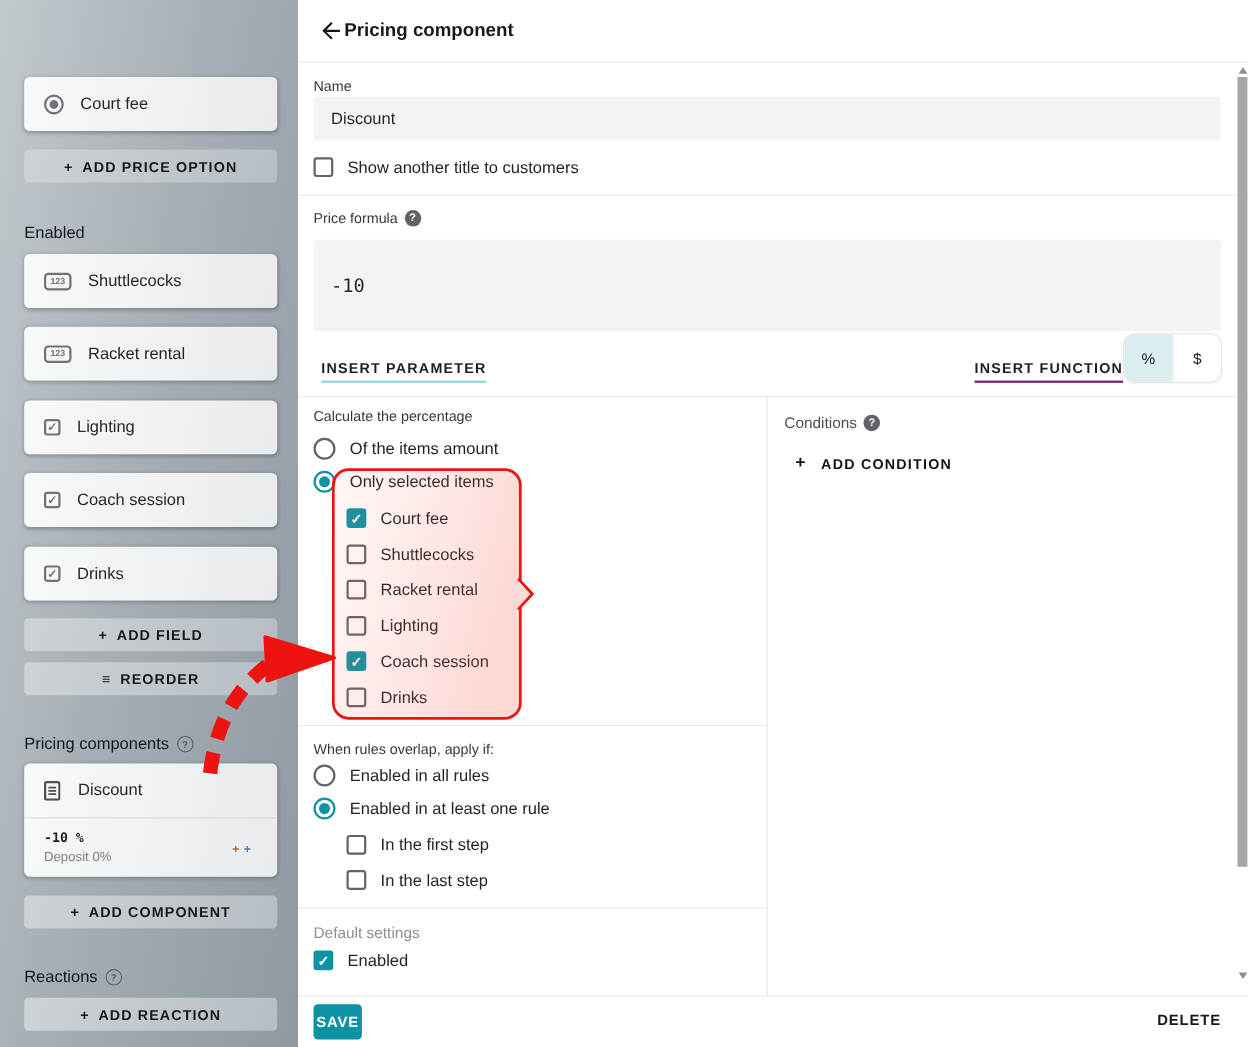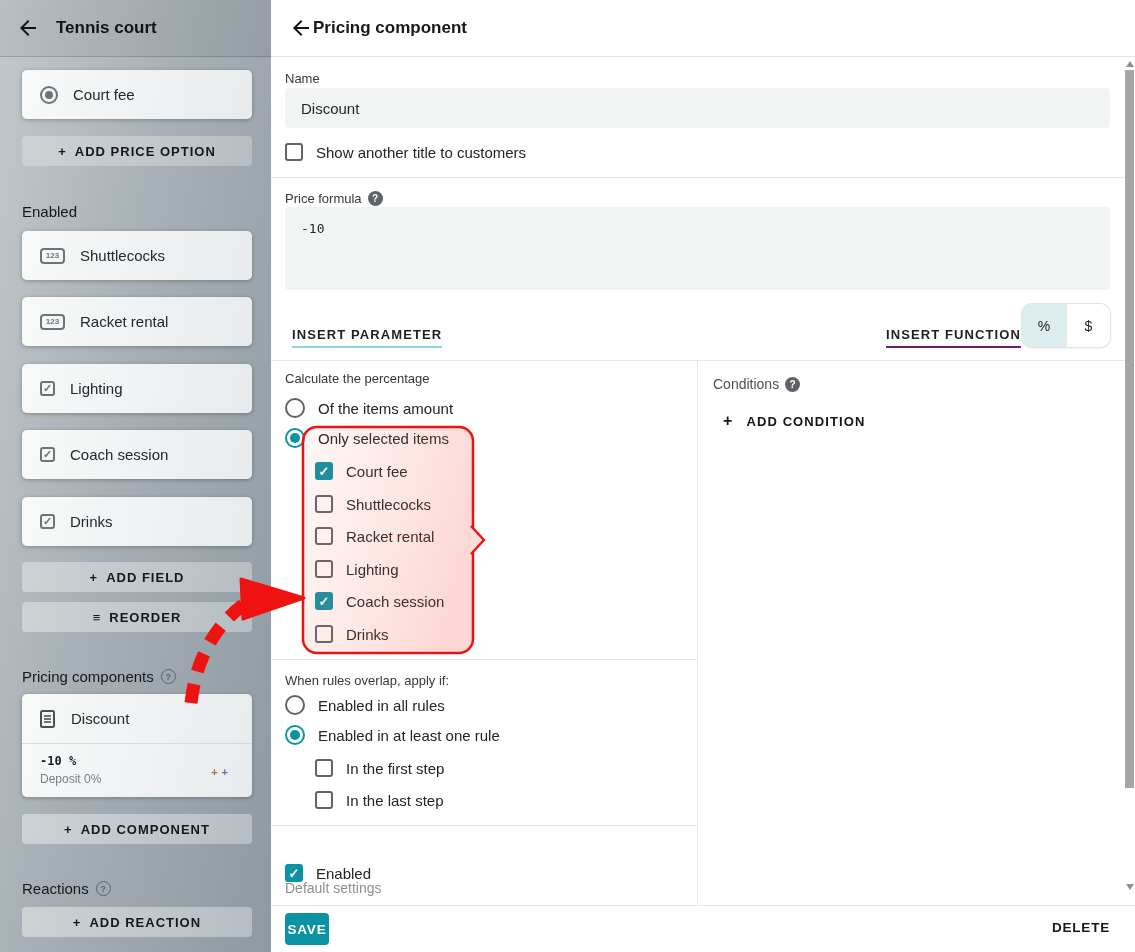--- a/index.html
+++ b/index.html
@@ -79,21 +79,21 @@
   .radio.on { border-color:#0c93a3; }
   .radio.on::after { content:""; width:10px; height:10px; border-radius:50%; background:#0c93a3; }
   .cb { width:18px; height:18px; border:2px solid #5f6468; border-radius:3px; flex:none;
     display:flex; align-items:center; justify-content:center; cursor:pointer; }
   .cb.on { background:#0c93a3; border-color:#0c93a3; }
   .cb.on::after { content:"\2713"; color:#fff; font-size:13px; font-weight:bold; }
 
   .add-link { position:absolute; display:flex; align-items:center; gap:13px;
     font-size:13px; font-weight:bold; letter-spacing:1.1px; color:#101418; cursor:pointer; }
   .add-link .plus { font-size:16px; }
-  .gray-label { position:absolute; font-size:14px; color:#8a9096;margin-top:40px; }
+  .gray-label { position:absolute; font-size:14px; color:#8a9096; }
   .save-btn { position:absolute; left:14px; top:913px; width:44px; height:32px;
     background:#0c93a3; border:none; border-radius:4px; color:#fff;
     font-family:"Liberation Sans",sans-serif; font-size:13.5px; font-weight:bold;
     letter-spacing:0.8px; cursor:pointer; }
   .delete-btn { position:absolute; right:25px; top:920px; font-size:13.5px; font-weight:bold;
     letter-spacing:0.8px; color:#15191d; cursor:pointer; }
   .mono { font-family:"DejaVu Sans Mono", monospace; }
 
   
   .scroll-thumb { position:absolute; left:1125px; top:70px; width:9px; height:718px; background:#a6a6a6; }
@@ -102,26 +102,20 @@
   .scroll-down { position:absolute; left:1126px; top:884px; width:0; height:0;
     border-left:4px solid transparent; border-right:4px solid transparent; border-top:6px solid #909090; }
 
   .annotation { position:absolute; left:0; top:0; width:1135px; height:952px;
     pointer-events:none; z-index:50; }
 </style>
 </head>
 <body>
 
 <div class="sidebar">
-  <div class="sb-header">
-    <svg class="back-btn" viewBox="0 0 24 24">
-      <path d="M20 11H7.8l5.6-5.6L12 4l-8 8 8 8 1.4-1.4L7.8 13H20z" fill="#101418"></path>
-      </svg>
-    <span class="sb-title">Tennis court</span>
-  </div>
 
   <div class="card" style="top:70px">
     <span class="icon-radio"></span>
     <span>Court fee</span>
   </div>
   <div class="sbtn" style="top:136px">
     <span>+</span>
     <span>ADD PRICE OPTION</span>
   </div>
 
@@ -207,21 +201,21 @@
   <div class="crow" style="left:14px; top:143px">
     <span class="cb"></span>
     <span>Show another title to customers</span>
   </div>
   <div class="hdiv" style="top:177px"></div>
 
   <div class="flabel" style="left:14px; top:191px">
     <span>Price formula</span>
     <span class="help-filled">?</span>
   </div>
-  <div class="filled-input mono" style="top:207px; height:83px; align-items:flex-start; padding:14px 16px; font-size:13px">
+  <div class="filled-input mono" style="top:218px; height:83px; align-items:center; padding:14px 16px; font-size:17px">
     <span>-10</span>
   </div>
   <div class="link-btn" style="left:21px; top:317px; border-bottom:2px solid #8fd6dc">INSERT PARAMETER</div>
   <div class="link-btn" style="left:615px; top:317px; border-bottom:2px solid #701a75">INSERT FUNCTION</div>
   <div class="toggle">
     <div class="opt sel">%</div>
     <div class="opt">$</div>
   </div>
   <div class="hdiv" style="top:360px"></div>
   <div class="vdiv" style="left:426px; top:360px; height:545px"></div>

